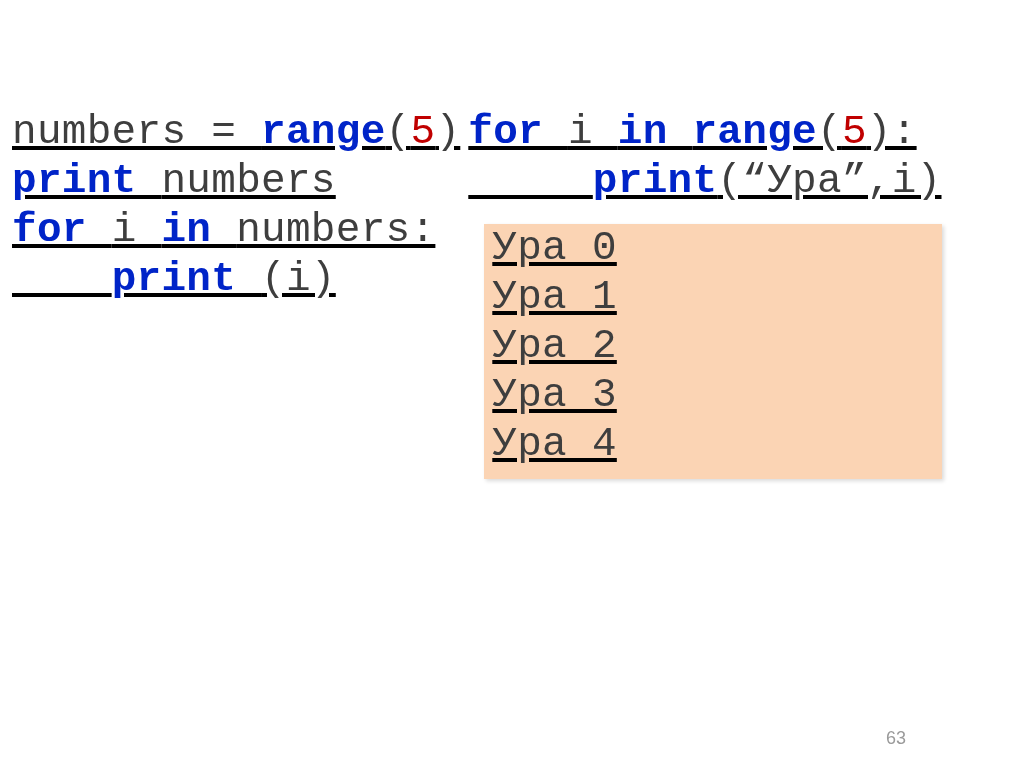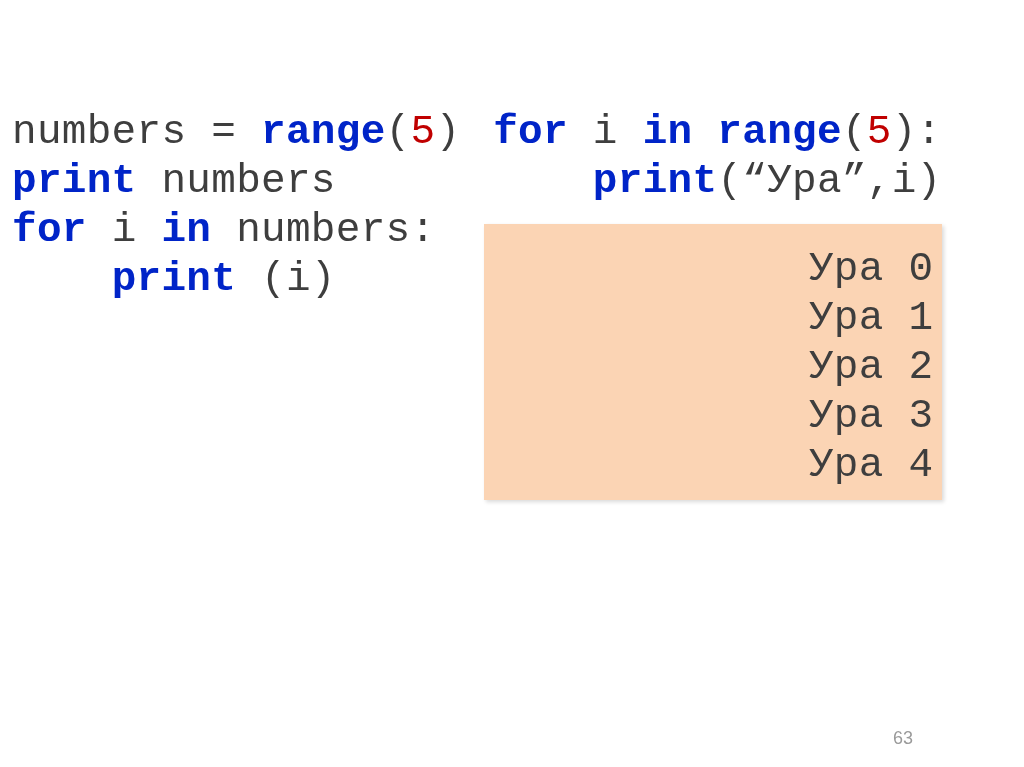--- a/index.html
+++ b/index.html
@@ -9,37 +9,37 @@
     width: 1024px;
     height: 767px;
     background: #ffffff;
     font-family: "Courier New", Courier, monospace;
   }
   .slide {
     position: relative;
     width: 932px;
     height: 767px;
     padding-top: 108px;
+    text-decoration: underline;
   }
   .columns {
     display: flex;
     flex-direction: row;
     padding: 0 10px;
   }
   .col {
     display: flex;
     flex-direction: column;
   }
   .col.left {
     width: 502px;
   }
   .col.right {
     width: 500px;
     padding-left: 6px;
-    text-align: right;
   }
   .divider {
     width: 6px;
     background: #000000;
     min-height: 442px;
     align-self: stretch;
   }
   .code {
     font-size: 41px;
     line-height: 49px;
@@ -50,31 +50,31 @@
   }
   .kw-blue { color: #0024c8; font-weight: bold; }
   .lit-red { color: #c00000; }
   .output {
     margin-top: 18px;
     background: #fbd4b4;
     font-size: 41px;
     line-height: 49px;
     white-space: pre;
     color: #3e3e3e;
-    padding: 21px 8px 10px 8px;
+    padding: 0 8px 10px 8px;
     box-shadow: 2px 2px 4px rgba(0,0,0,0.15);
     letter-spacing: 0.3px;
   }
   .col.right .output {
     margin-left: 18px;
     margin-right: 0;
   }
   .pagenum {
     position: absolute;
-    right: 19px;
+    right: 26px;
     bottom: 18px;
     font-family: Arial, sans-serif;
     font-size: 18px;
     color: #9a9a9a;
   }
 </style>
 </head>
 <body>
 
 <div class="slide">

